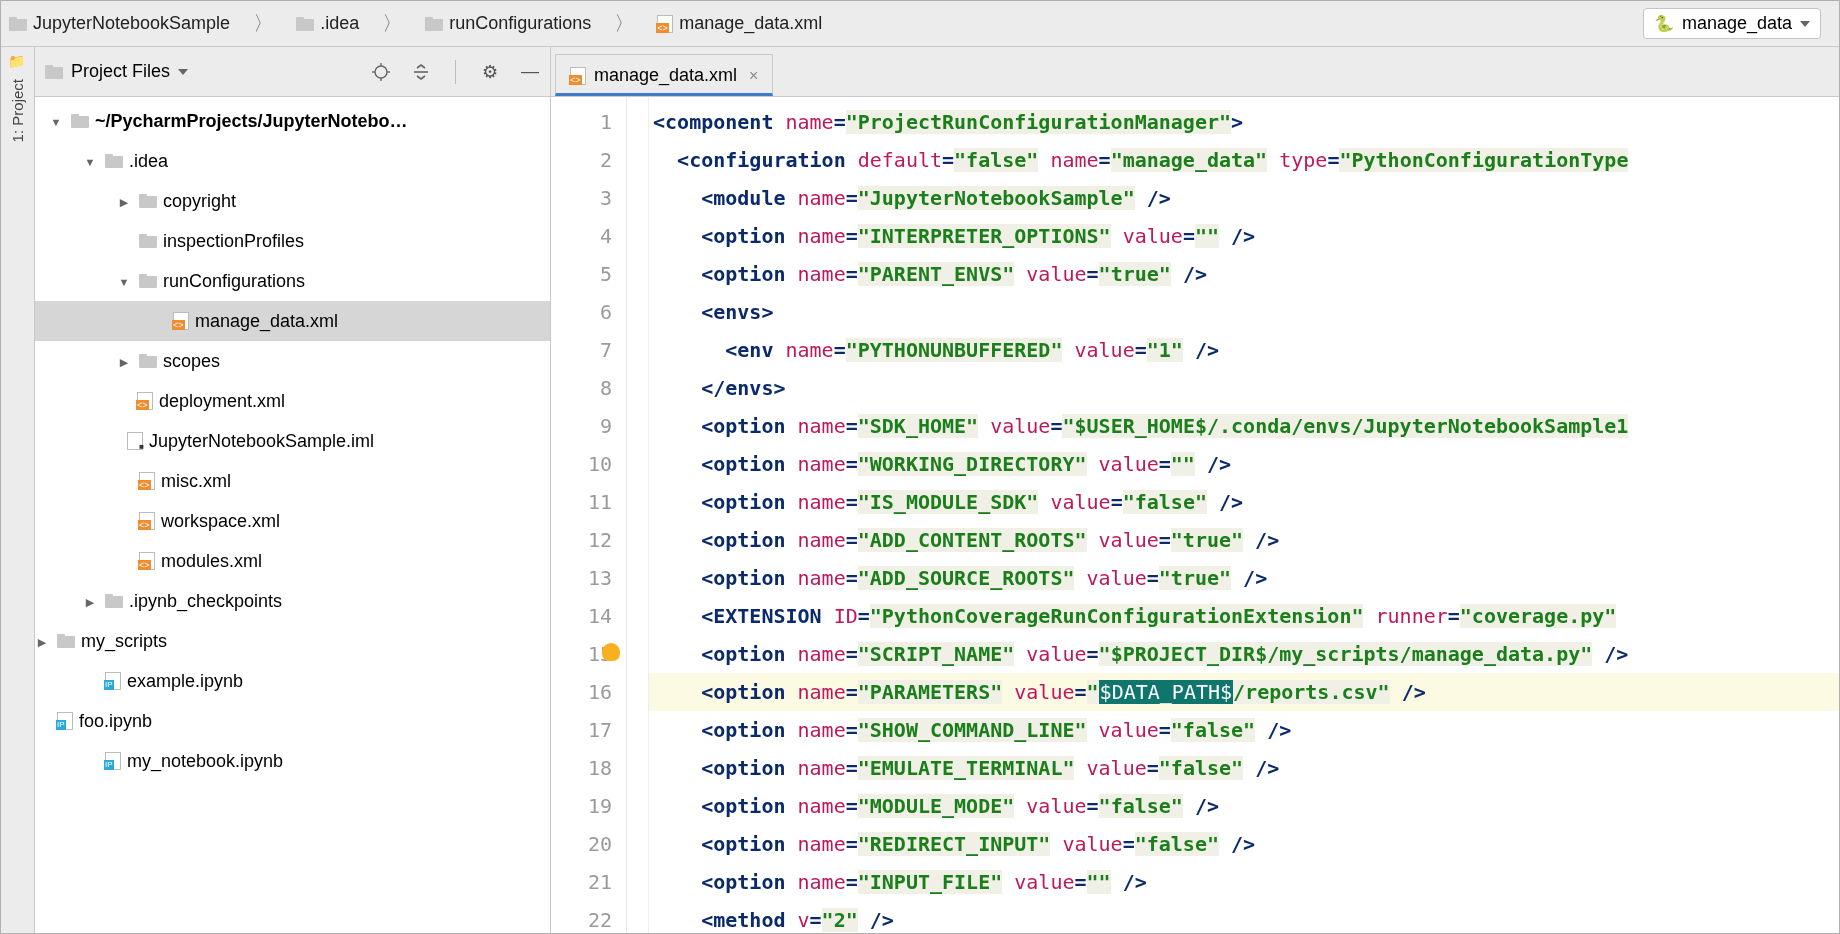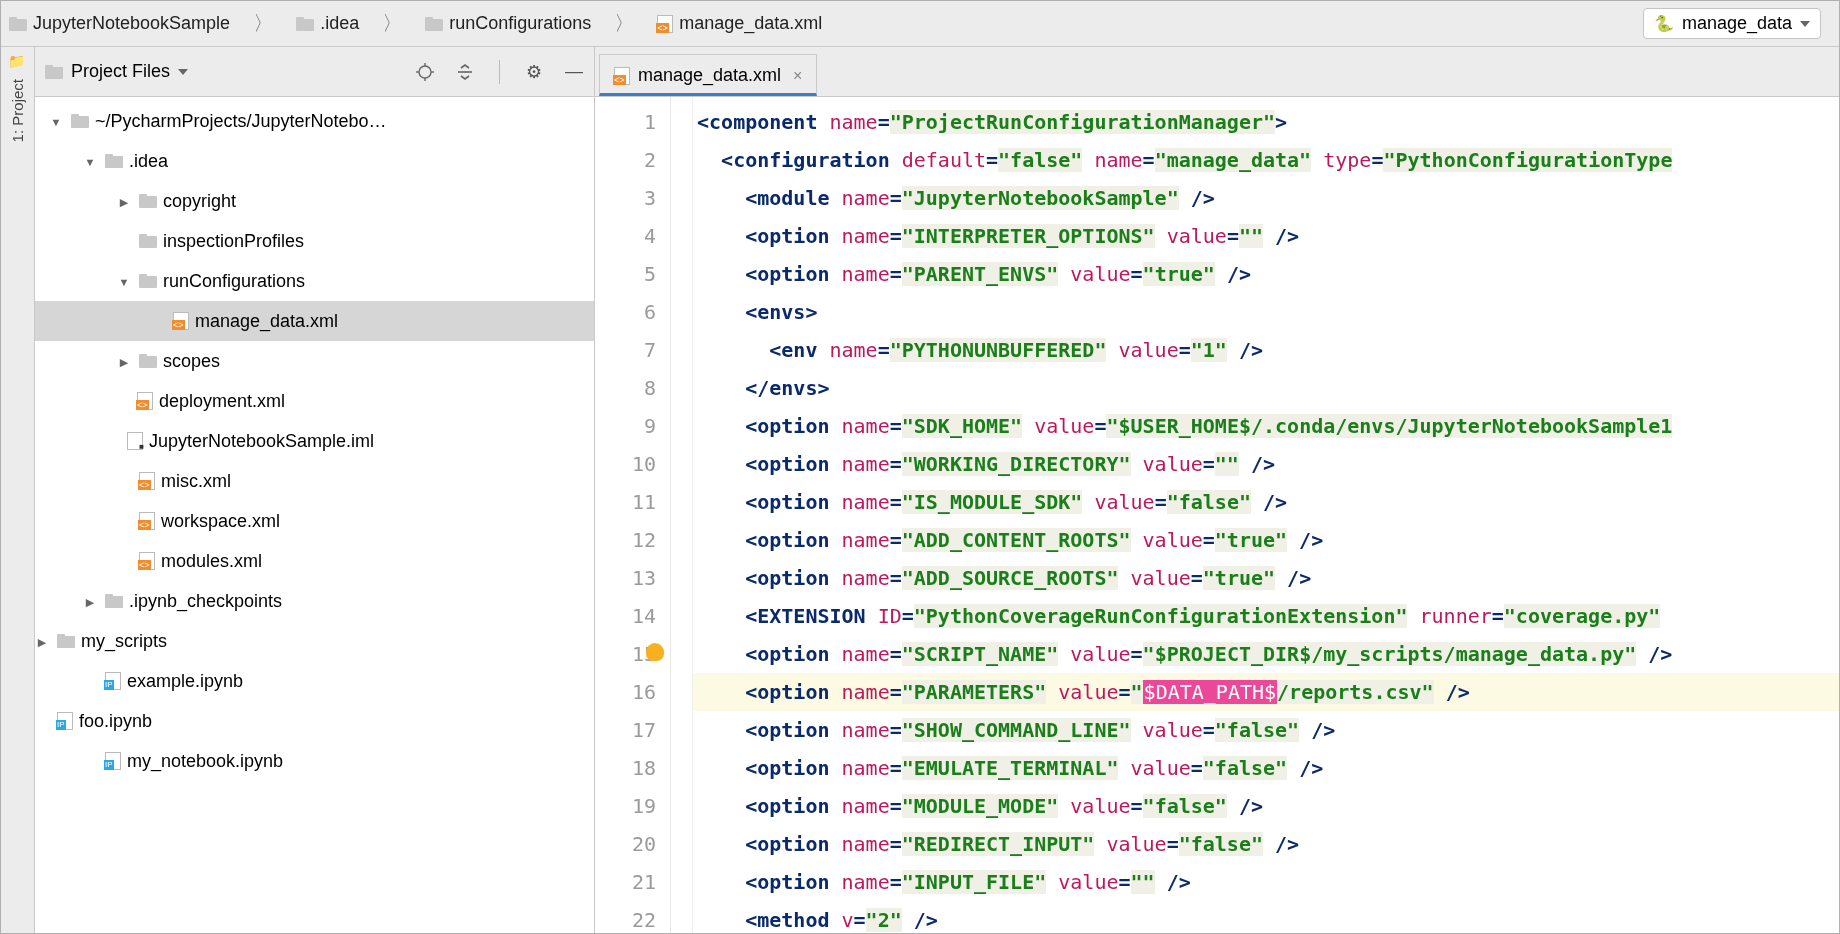--- a/index.html
+++ b/index.html
@@ -20,21 +20,21 @@
   .py-ico::before { content: "🐍"; font-size: 16px; }
   .caret-down { width: 0; height: 0; border-left: 5px solid transparent; border-right: 5px solid transparent; border-top: 6px solid #666; display: inline-block; }
 
   
   .body { flex: 1; display: flex; overflow: hidden; }
   .left-gutter { width: 34px; background: #ececec; border-right: 1px solid #c9c9c9; display: flex; flex-direction: column; align-items: center; padding-top: 6px; }
   .left-gutter .icon-folder { font-size: 14px; color: #666; margin-bottom: 10px; }
   .left-gutter .vlabel { writing-mode: vertical-rl; transform: rotate(180deg); font-size: 15px; color: #444; }
 
   
-  .sidebar { width: 560px; display: flex; flex-direction: column; border-right: 1px solid #c9c9c9; }
+  .sidebar { width: 516px; display: flex; flex-direction: column; border-right: 1px solid #c9c9c9; }
   .side-toolbar { height: 50px; background: #ececec; border-bottom: 1px solid #c9c9c9; display: flex; align-items: center; padding: 0 10px; gap: 10px; }
   .side-toolbar .title-wrap { display: flex; align-items: center; gap: 8px; flex: 1; }
   .side-toolbar .tools { display: flex; align-items: center; gap: 20px; color: #555; }
   .tool-icon { width: 20px; height: 20px; display: inline-flex; align-items: center; justify-content: center; color: #555; }
   .divider-v { width: 1px; height: 24px; background: #bdbdbd; margin: 0 4px; }
 
   .tree { flex: 1; overflow: auto; background: #fff; padding-top: 4px; }
   .tree-row { display: flex; align-items: center; height: 40px; white-space: nowrap; }
   .tree-row.selected { background: #d6d6d6; }
   .expander { width: 14px; display: inline-flex; justify-content: center; color: #666; font-size: 14px; }
@@ -57,21 +57,21 @@
   .gutter .bulb { position: absolute; right: 6px; top: calc(6px + 38px*14 + 8px); width: 18px; height: 18px; background: #f8b020; border-radius: 50% 50% 40% 40%; }
   .fold-strip { width: 22px; background: #fff; border-right: 1px solid #eee; position: relative; }
   .code-lines { flex: 1; overflow: hidden; padding-top: 6px; line-height: 38px; white-space: pre; }
   .cl { padding-left: 4px; }
   .hl-line { background: #fdfae3; }
 
   .t-tag { color: #0a2a6b; font-weight: 700; }
   .t-attr { color: #be185d; font-weight: 400; }
   .t-str { color: #1a7f1a; font-weight: 700; background: #f0f0e6; }
   .t-punc { color: #0a2a6b; font-weight: 700; }
-  .t-sel { background: #ec4899; color: #fff; padding: 0 1px; }
+  .t-sel { background: #0f766e; color: #fff; padding: 0 1px; }
 </style>
 </head>
 <body>
 
 <div class="app">
 
   <div class="crumbbar">
     <div class="crumbs" id="crumbs">
         <span class="crumb">
           <span class="folder-ico"></span>
@@ -136,21 +136,21 @@
           <span class="tool-icon">—</span>
         </div>
       </div>
       <div class="tree" id="tree">
           <div class="tree-row" style="padding-left: 14px;">
             <span class="expander">
               <span class="exp-down"></span>
             </span>
             <span style="width: 8px; display: inline-block;"></span>
             <span class="folder-ico"></span>
-            <span class="tree-label" style="font-weight: 400;">~/PycharmProjects/JupyterNotebo…</span>
+            <span class="tree-label" style="font-weight: 700;">~/PycharmProjects/JupyterNotebo…</span>
           </div>
           <div class="tree-row" style="padding-left: 48px;">
             <span class="expander">
               <span class="exp-down"></span>
             </span>
             <span style="width: 8px; display: inline-block;"></span>
             <span class="folder-ico"></span>
             <span class="tree-label">.idea</span>
           </div>
           <div class="tree-row" style="padding-left: 82px;">

